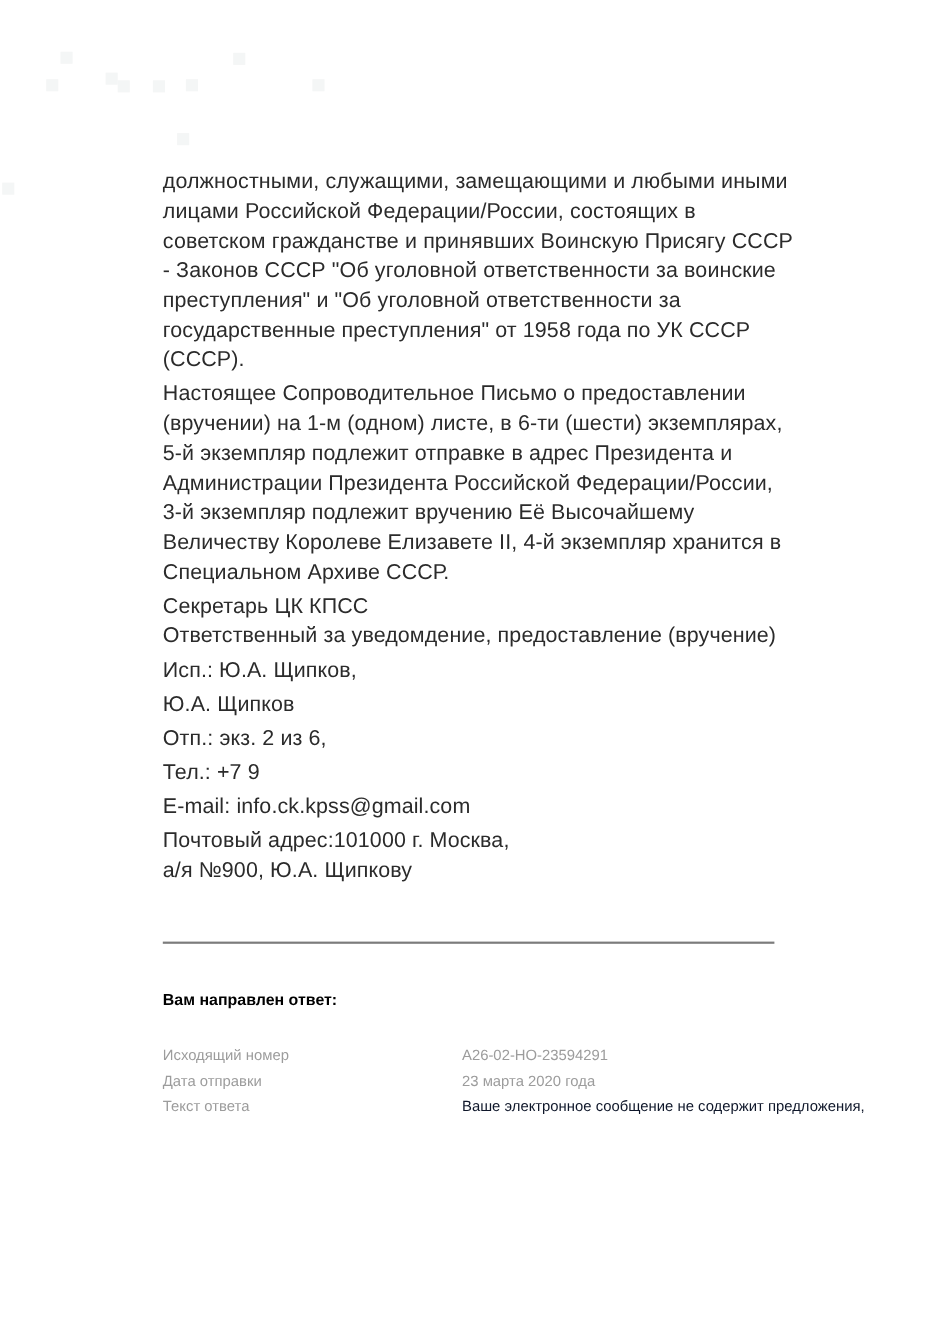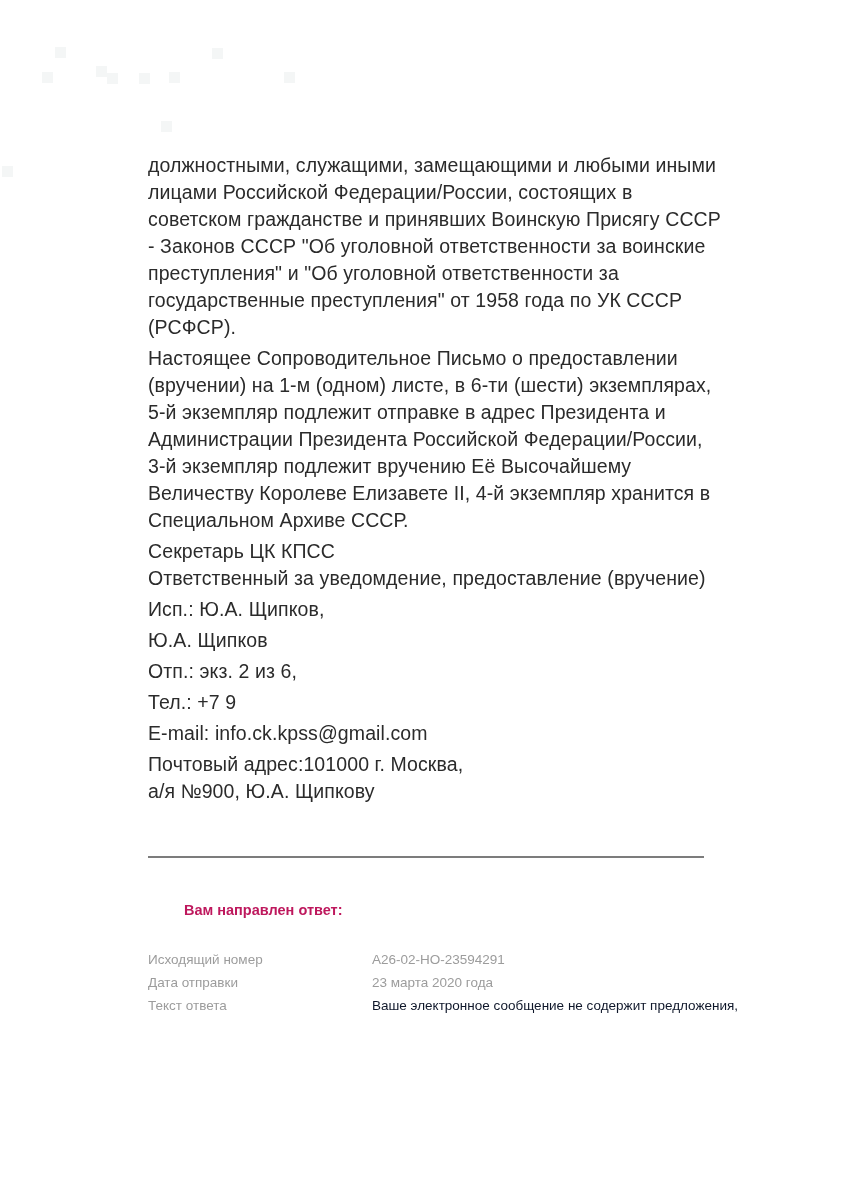--- a/index.html
+++ b/index.html
@@ -46,42 +46,42 @@
   .divider {
     width: 556px;
     height: 2px;
     background: #7c7c7c;
     margin-top: 51px;
   }
   .reply-heading {
     margin-top: 42px;
     font-size: 14.5px;
     font-weight: bold;
-    color: #be185d;
+    color: #000000;
     line-height: 21px;
-    margin-left: 36px;
   }
   .reply-table {
     margin-top: 27px;
   }
   .trow {
     display: flex;
     line-height: 23px;
     font-size: 13.5px;
     gap: 28px;
   }
   .tlabel {
     width: 196px;
     flex: 0 0 196px;
     color: #9c9c9c;
     white-space: nowrap;
   }
   .tvalue {
     color: #9c9c9c;
     white-space: nowrap;
+    margin-left: 48px;
   }
   .tvalue.em {
     color: #0f172a;
   }
 </style>
 </head>
 <body>
 
 <div class="page">
 
@@ -98,21 +98,21 @@
 
   <div class="content">
 
     <div class="para">
       <div class="line">должностными, служащими, замещающими и любыми иными</div>
       <div class="line">лицами Российской Федерации/России, состоящих в</div>
       <div class="line">советском гражданстве и принявших Воинскую Присягу СССР</div>
       <div class="line">- Законов СССР "Об уголовной ответственности за воинские</div>
       <div class="line">преступления" и "Об уголовной ответственности за</div>
       <div class="line">государственные преступления" от 1958 года по УК СССР</div>
-      <div class="line">(РСФСР).</div>
+      <div class="line">(СССР).</div>
     </div>
 
     <div class="para">
       <div class="line">Настоящее Сопроводительное Письмо о предоставлении</div>
       <div class="line">(вручении) на 1-м (одном) листе, в 6-ти (шести) экземплярах,</div>
       <div class="line">5-й экземпляр подлежит отправке в адрес Президента и</div>
       <div class="line">Администрации Президента Российской Федерации/России,</div>
       <div class="line">3-й экземпляр подлежит вручению Её Высочайшему</div>
       <div class="line">Величеству Королеве Елизавете II, 4-й экземпляр хранится в</div>
       <div class="line">Специальном Архиве СССР.</div>

